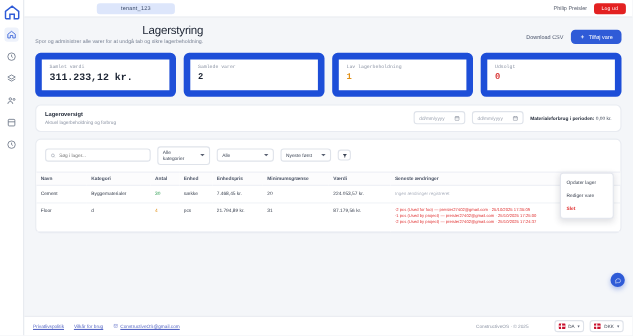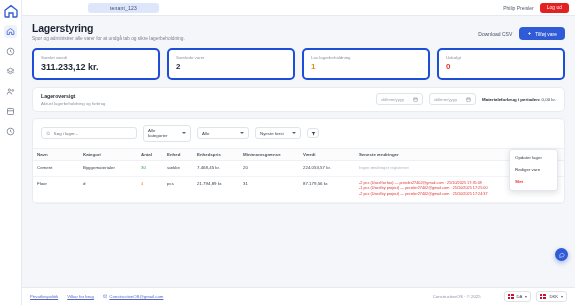--- a/index.html
+++ b/index.html
@@ -41,35 +41,36 @@
   #logout-btn {
     background: #e32121; color: #fff; font-size: 4.6px;
     padding: 2.5px 7px; border-radius: 3px; border: none; cursor: pointer; letter-spacing: .2px;
   }
 
   
   #page { position: absolute; left: 22px; top: 16px; right: 0; bottom: 18px; overflow: hidden; }
   #page-inner { padding: 6px 10px 0 10px; }
 
   .page-head { display: flex; align-items: flex-start; }
-  #page-title { font-size: 10.5px; font-weight: bold; color: #1c2433; letter-spacing: -.2px; }
+  #page-title { font-size: 10.5px; font-weight: normal; color: #1c2433; letter-spacing: -.2px; text-align: right; }
   #page-sub { font-size: 4.8px; color: #7b8496; margin-top: 2px; }
   .head-actions { margin-left: auto; display: flex; align-items: center; gap: 7px; padding-top: 5px; }
   #download-csv { font-size: 5px; color: #49536a; cursor: pointer; }
   #add-item-btn {
     background: #2f5bd7; color: #fff; font-size: 5px; border: none; cursor: pointer;
     padding: 3.5px 8px; border-radius: 4px; display: flex; align-items: center; gap: 3px;
   }
   #add-item-btn svg { width: 5px; height: 5px; }
 
   
   #stats { display: flex; gap: 7px; margin-top: 7px; }
   .stat-card {
-    flex: 1; background: #fff; border: 2px solid #1d4ed8; border-radius: 5px;
+    flex: 1; background: #fff; border: 6px solid #1d4ed8; border-radius: 5px;
     padding: 5px 7px 6px 7px;
+    font-family: Liberation Mono, monospace;
   }
   .stat-label { font-size: 4.4px; color: #8b93a3; }
   .stat-value { font-size: 9px; font-weight: bold; color: #1c2433; margin-top: 2px; }
   .stat-value.sm { font-size: 8px; }
   .stat-value.warn { color: #e09017; }
   .stat-value.danger { color: #d93636; }
 
   
   #overview {
     background: #fff; border: 1px solid #e8ebf1; border-radius: 5px;

